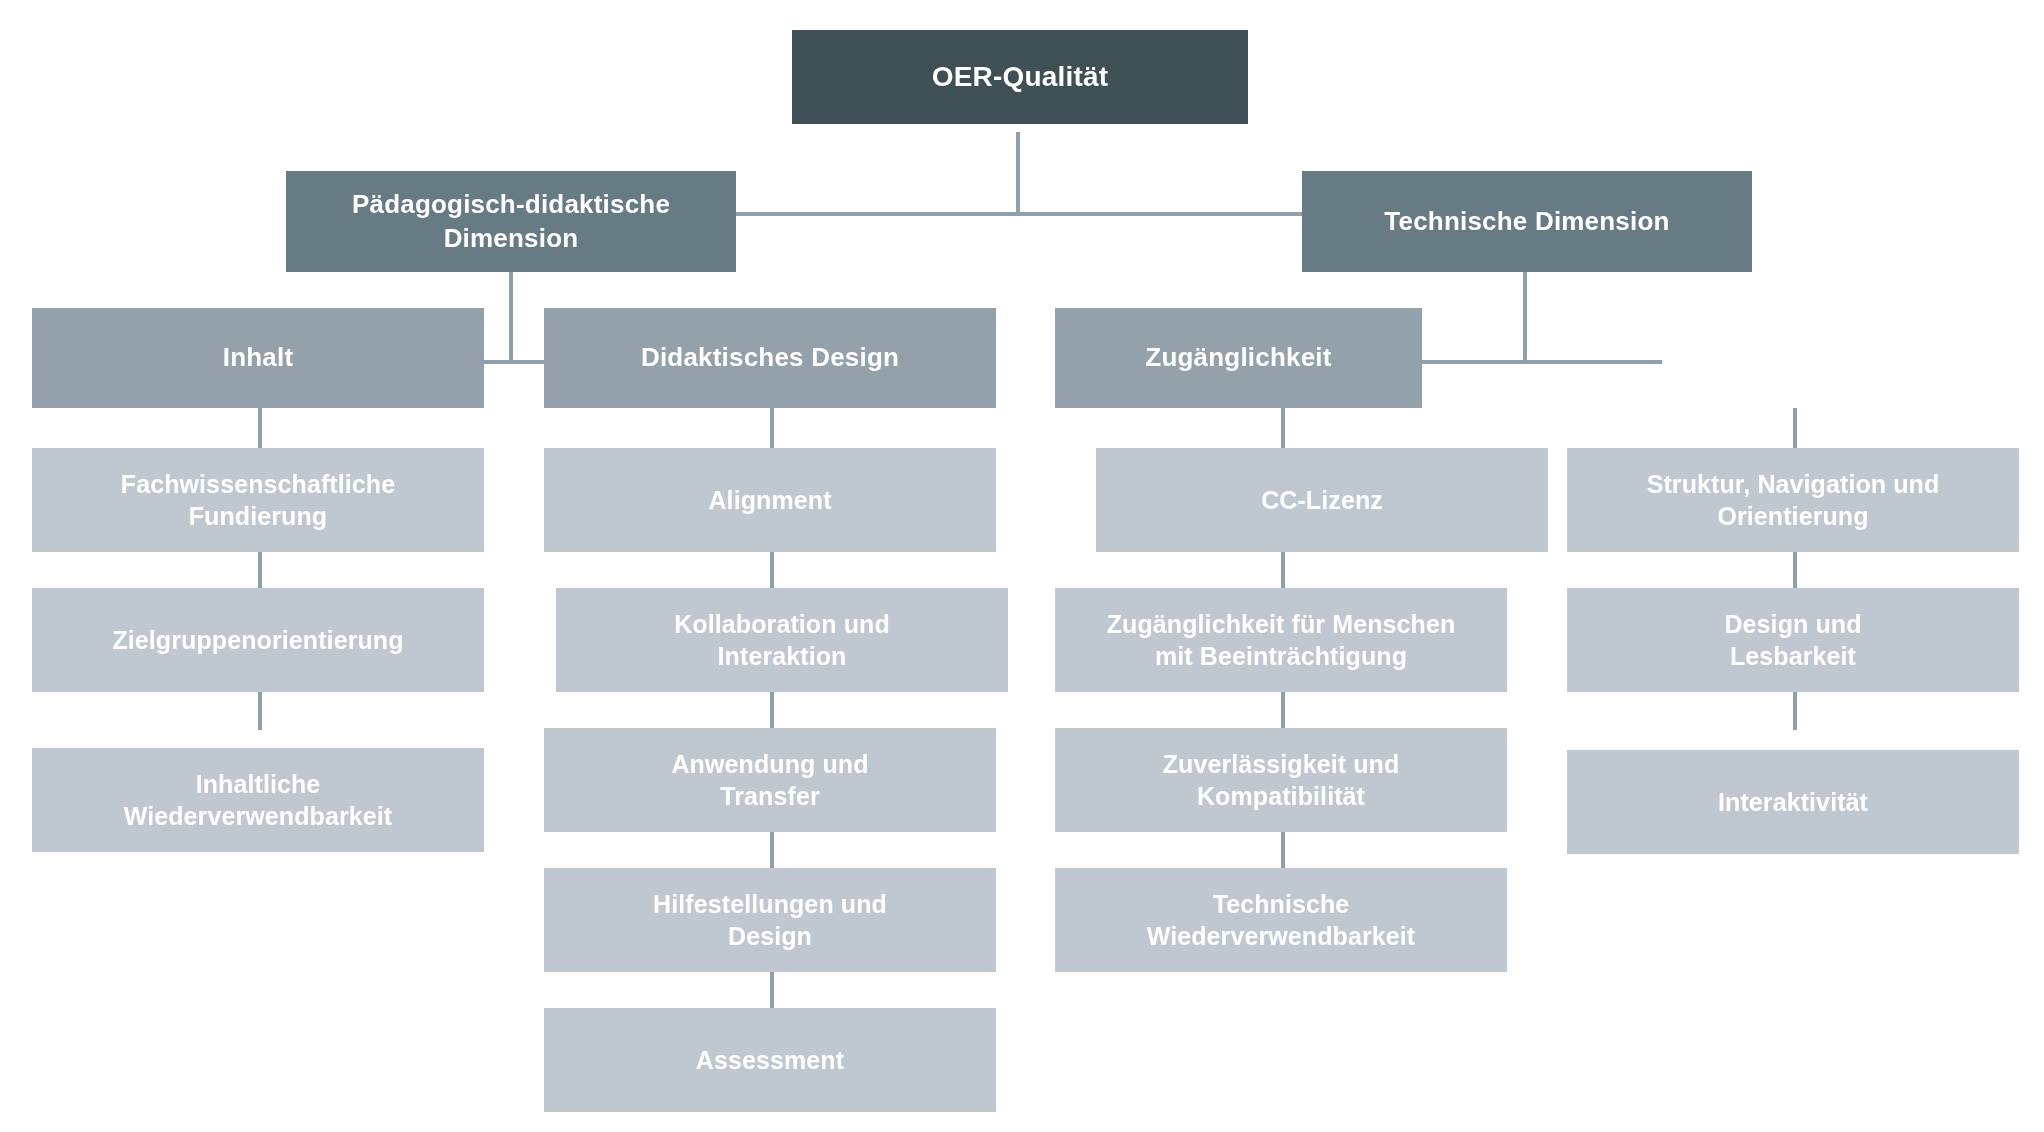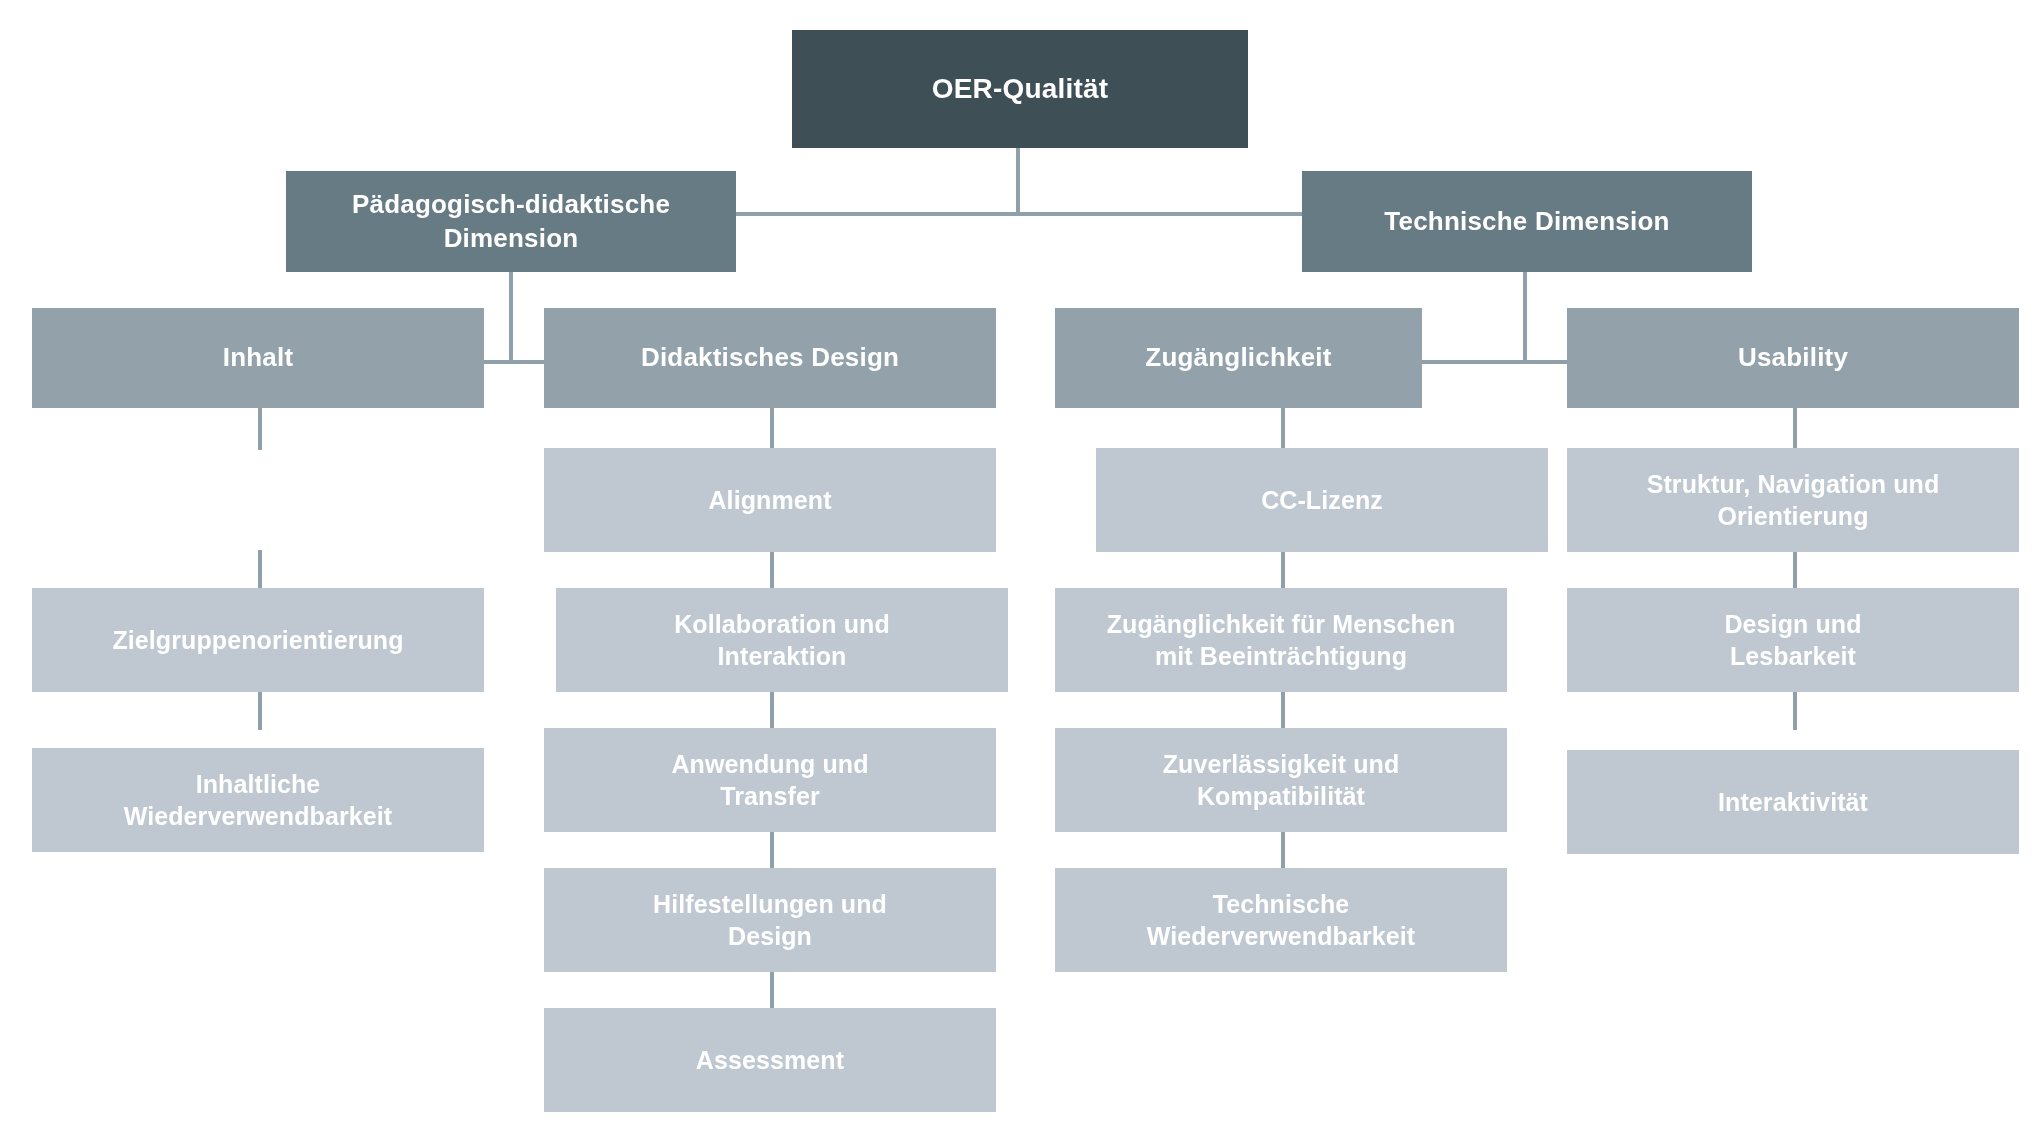--- a/index.html
+++ b/index.html
@@ -73,21 +73,21 @@
 
   <div class="conn v" style="left:1281px; top:408px; height:42px;"></div>
   <div class="conn v" style="left:1281px; top:550px; height:40px;"></div>
   <div class="conn v" style="left:1281px; top:690px; height:40px;"></div>
   <div class="conn v" style="left:1281px; top:830px; height:40px;"></div>
 
   <div class="conn v" style="left:1793px; top:408px; height:42px;"></div>
   <div class="conn v" style="left:1793px; top:550px; height:40px;"></div>
   <div class="conn v" style="left:1793px; top:690px; height:40px;"></div>
 
-  <div class="node lvl1" style="left:792px; top:30px; width:456px; height:118px;">
+  <div class="node lvl1" style="left:792px; top:30px; width:456px; height:94px;">
     <span class="lbl">OER-Qualität</span>
   </div>
 
   <div class="node lvl2" style="left:286px; top:171px; width:450px; height:101px;">
     <span class="lbl">Pädagogisch-didaktische
 Dimension</span>
   </div>
 
   <div class="node lvl2" style="left:1302px; top:171px; width:450px; height:101px;">
     <span class="lbl">Technische Dimension</span>
@@ -98,24 +98,25 @@
   </div>
 
   <div class="node lvl3" style="left:544px; top:308px; width:452px; height:100px;">
     <span class="lbl">Didaktisches Design</span>
   </div>
 
   <div class="node lvl3" style="left:1055px; top:308px; width:367px; height:100px;">
     <span class="lbl">Zugänglichkeit</span>
   </div>
 
-  <div class="node lvl3" style="left:1567px; top:308px; width:452px; height:100px;">
-    <span class="lbl">Usability</span>
+
+  <div class="node lvl4" style="left:32px; top:448px; width:452px; height:104px;">
+    <span class="lbl">Fachwissenschaftliche
+Fundierung</span>
   </div>
-
   <div class="node lvl4" style="left:32px; top:588px; width:452px; height:104px;">
     <span class="lbl">Zielgruppenorientierung</span>
   </div>
   <div class="node lvl4" style="left:32px; top:748px; width:452px; height:104px;">
     <span class="lbl">Inhaltliche
 Wiederverwendbarkeit</span>
   </div>
 
   <div class="node lvl4" style="left:544px; top:448px; width:452px; height:104px;">
     <span class="lbl">Alignment</span>

